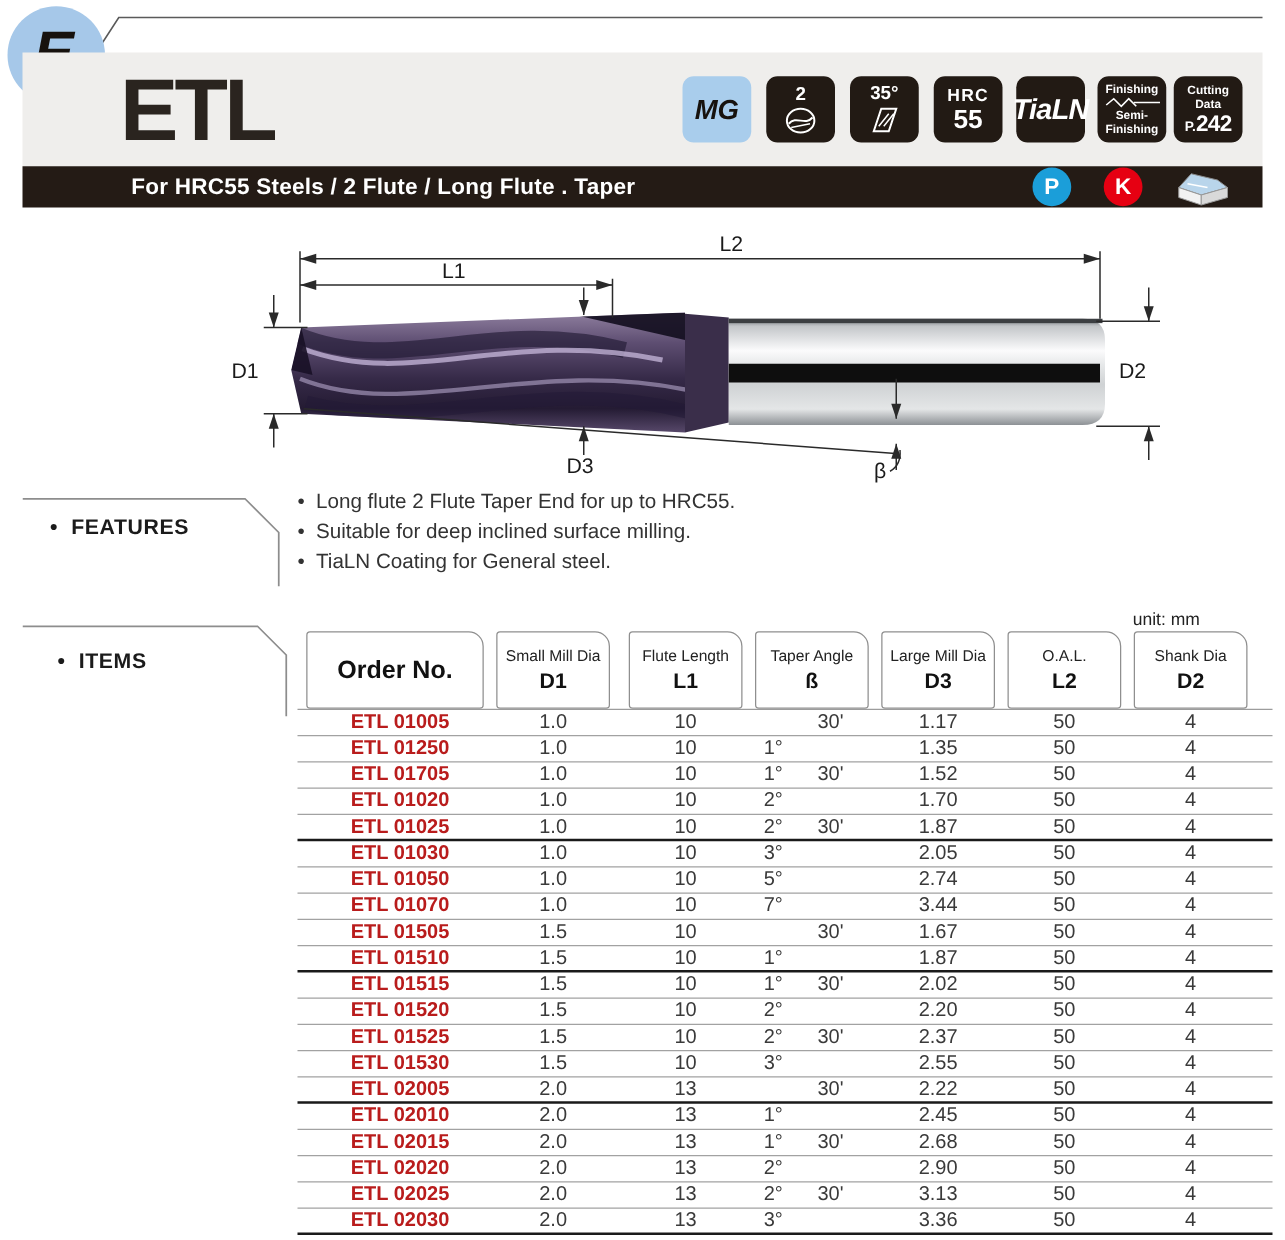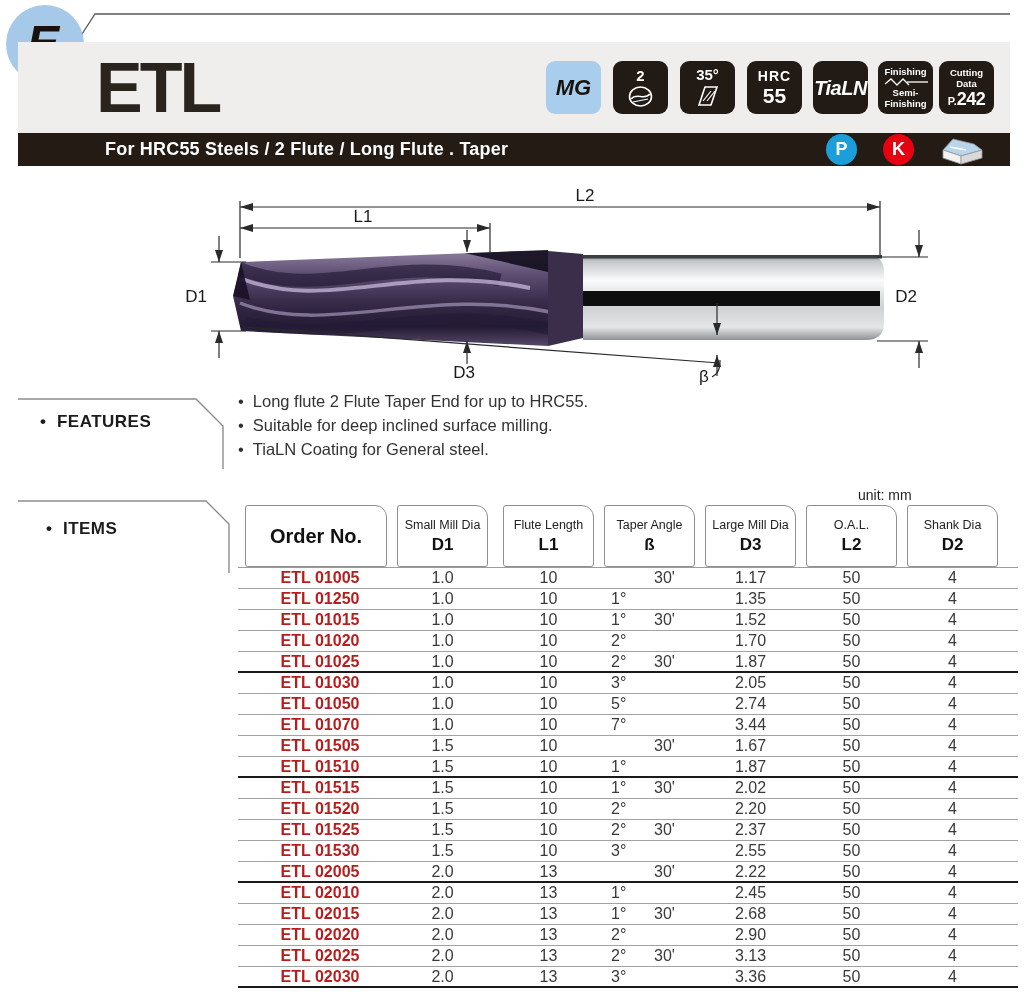--- a/index.html
+++ b/index.html
@@ -22,21 +22,21 @@
   
   .badge{top:61px;width:55px;height:53px;border-radius:9px;background:#221a14;color:#fff;
          display:flex;flex-direction:column;align-items:center;justify-content:center;line-height:1;}
   .badge.blue{background:#a9cdec;color:#17120e;}
   #badge-mg{left:546px;}  #badge-flute{left:613px;} #badge-helix{left:680px;}
   #badge-hrc{left:747px;} #badge-coating{left:813px;} #badge-finish{left:878px;} #badge-cut{left:939px;}
   .bt-big{font-size:22px;font-weight:bold;font-style:italic;}
   .bt-num{font-size:15px;font-weight:bold;margin-bottom:2px;}
   .bt-hrc1{font-size:14px;font-weight:bold;letter-spacing:1px;}
   .bt-hrc2{font-size:21px;font-weight:bold;margin-top:2px;}
-  .bt-coat{font-size:20px;font-weight:bold;font-style:italic;letter-spacing:-0.5px;}
+  .bt-coat{font-size:23px;font-weight:bold;font-style:italic;letter-spacing:-0.5px;}
   .bt-small{font-size:9.5px;font-weight:bold;line-height:11px;}
   .bt-page{font-size:11px;font-weight:bold;margin-top:1px;}
   .bt-page b{font-size:18px;letter-spacing:-0.5px;}
 
   
   #subtitle-bar{left:18px;top:133px;width:992px;height:33px;background:#241b15;}
   #subtitle-text{left:87px;top:6px;font-size:18px;font-weight:bold;color:#fff;letter-spacing:0.2px;white-space:nowrap;}
   .app-dot{top:1px;width:31px;height:31px;border-radius:50%;color:#fff;font-weight:bold;font-size:18px;
            display:flex;align-items:center;justify-content:center;}
   #p-dot{left:808px;background:#1b9ed9;}
@@ -54,21 +54,21 @@
   .sec-label{font-size:17px;font-weight:bold;color:#1b1b1b;letter-spacing:0.5px;}
   #features-label{left:40px;top:412px;}
   #items-label{left:46px;top:519px;}
   #features-svg{left:18px;top:395px;}
   #items-svg{left:18px;top:497px;}
   #features-list{left:238px;top:389px;font-size:16.5px;color:#333;}
   .feat-line{height:24px;line-height:24px;white-space:nowrap;}
   .feat-line .bullet{margin-right:9px;color:#333;}
 
   
-  #unit-note{left:858px;top:487px;width:150px;text-align:left;font-size:14px;color:#222;}
+  #unit-note{left:858px;top:487px;width:150px;text-align:center;font-size:14px;color:#222;}
   .hcell{top:505px;height:62px;background:#fff;border:1.2px solid #8f8f8f;
          border-radius:3px 12px 3px 3px;box-sizing:border-box;
          display:flex;flex-direction:column;align-items:center;justify-content:center;}
   #h-order{left:245px;width:142px;}
   #h-d1{left:397px;width:91px;} #h-l1{left:503px;width:91px;} #h-ang{left:604px;width:91px;}
   #h-d3{left:705px;width:91px;} #h-l2{left:806px;width:91px;} #h-d2{left:907px;width:91px;}
   .h-main{font-size:20px;font-weight:bold;color:#111;}
   .h-sub{font-size:12.5px;color:#222;}
   .h-sym{font-size:17px;font-weight:bold;color:#111;margin-top:3px;}
   #table-body{left:238px;top:567px;width:780px;border-top:1px solid #9c9c9c;}
@@ -296,21 +296,21 @@
         <span class="tcell c-order" style="left: 7px; width: 150px;">ETL 01250</span>
         <span class="tcell" style="left: 159px; width: 91px;">1.0</span>
         <span class="tcell" style="left: 265px; width: 91px;">10</span>
         <span class="tcell c-left" style="left: 373px; width: 36px;">1°</span>
         <span class="tcell c-left" style="left: 416px; width: 36px;"></span>
         <span class="tcell" style="left: 467px; width: 91px;">1.35</span>
         <span class="tcell" style="left: 568px; width: 91px;">50</span>
         <span class="tcell" style="left: 669px; width: 91px;">4</span>
       </div>
       <div class="trow">
-        <span class="tcell c-order" style="left: 7px; width: 150px;">ETL 01015</span>
+        <span class="tcell c-order" style="left: 7px; width: 150px;">ETL 01705</span>
         <span class="tcell" style="left: 159px; width: 91px;">1.0</span>
         <span class="tcell" style="left: 265px; width: 91px;">10</span>
         <span class="tcell c-left" style="left: 373px; width: 36px;">1°</span>
         <span class="tcell c-left" style="left: 416px; width: 36px;">30'</span>
         <span class="tcell" style="left: 467px; width: 91px;">1.52</span>
         <span class="tcell" style="left: 568px; width: 91px;">50</span>
         <span class="tcell" style="left: 669px; width: 91px;">4</span>
       </div>
       <div class="trow">
         <span class="tcell c-order" style="left: 7px; width: 150px;">ETL 01020</span>

